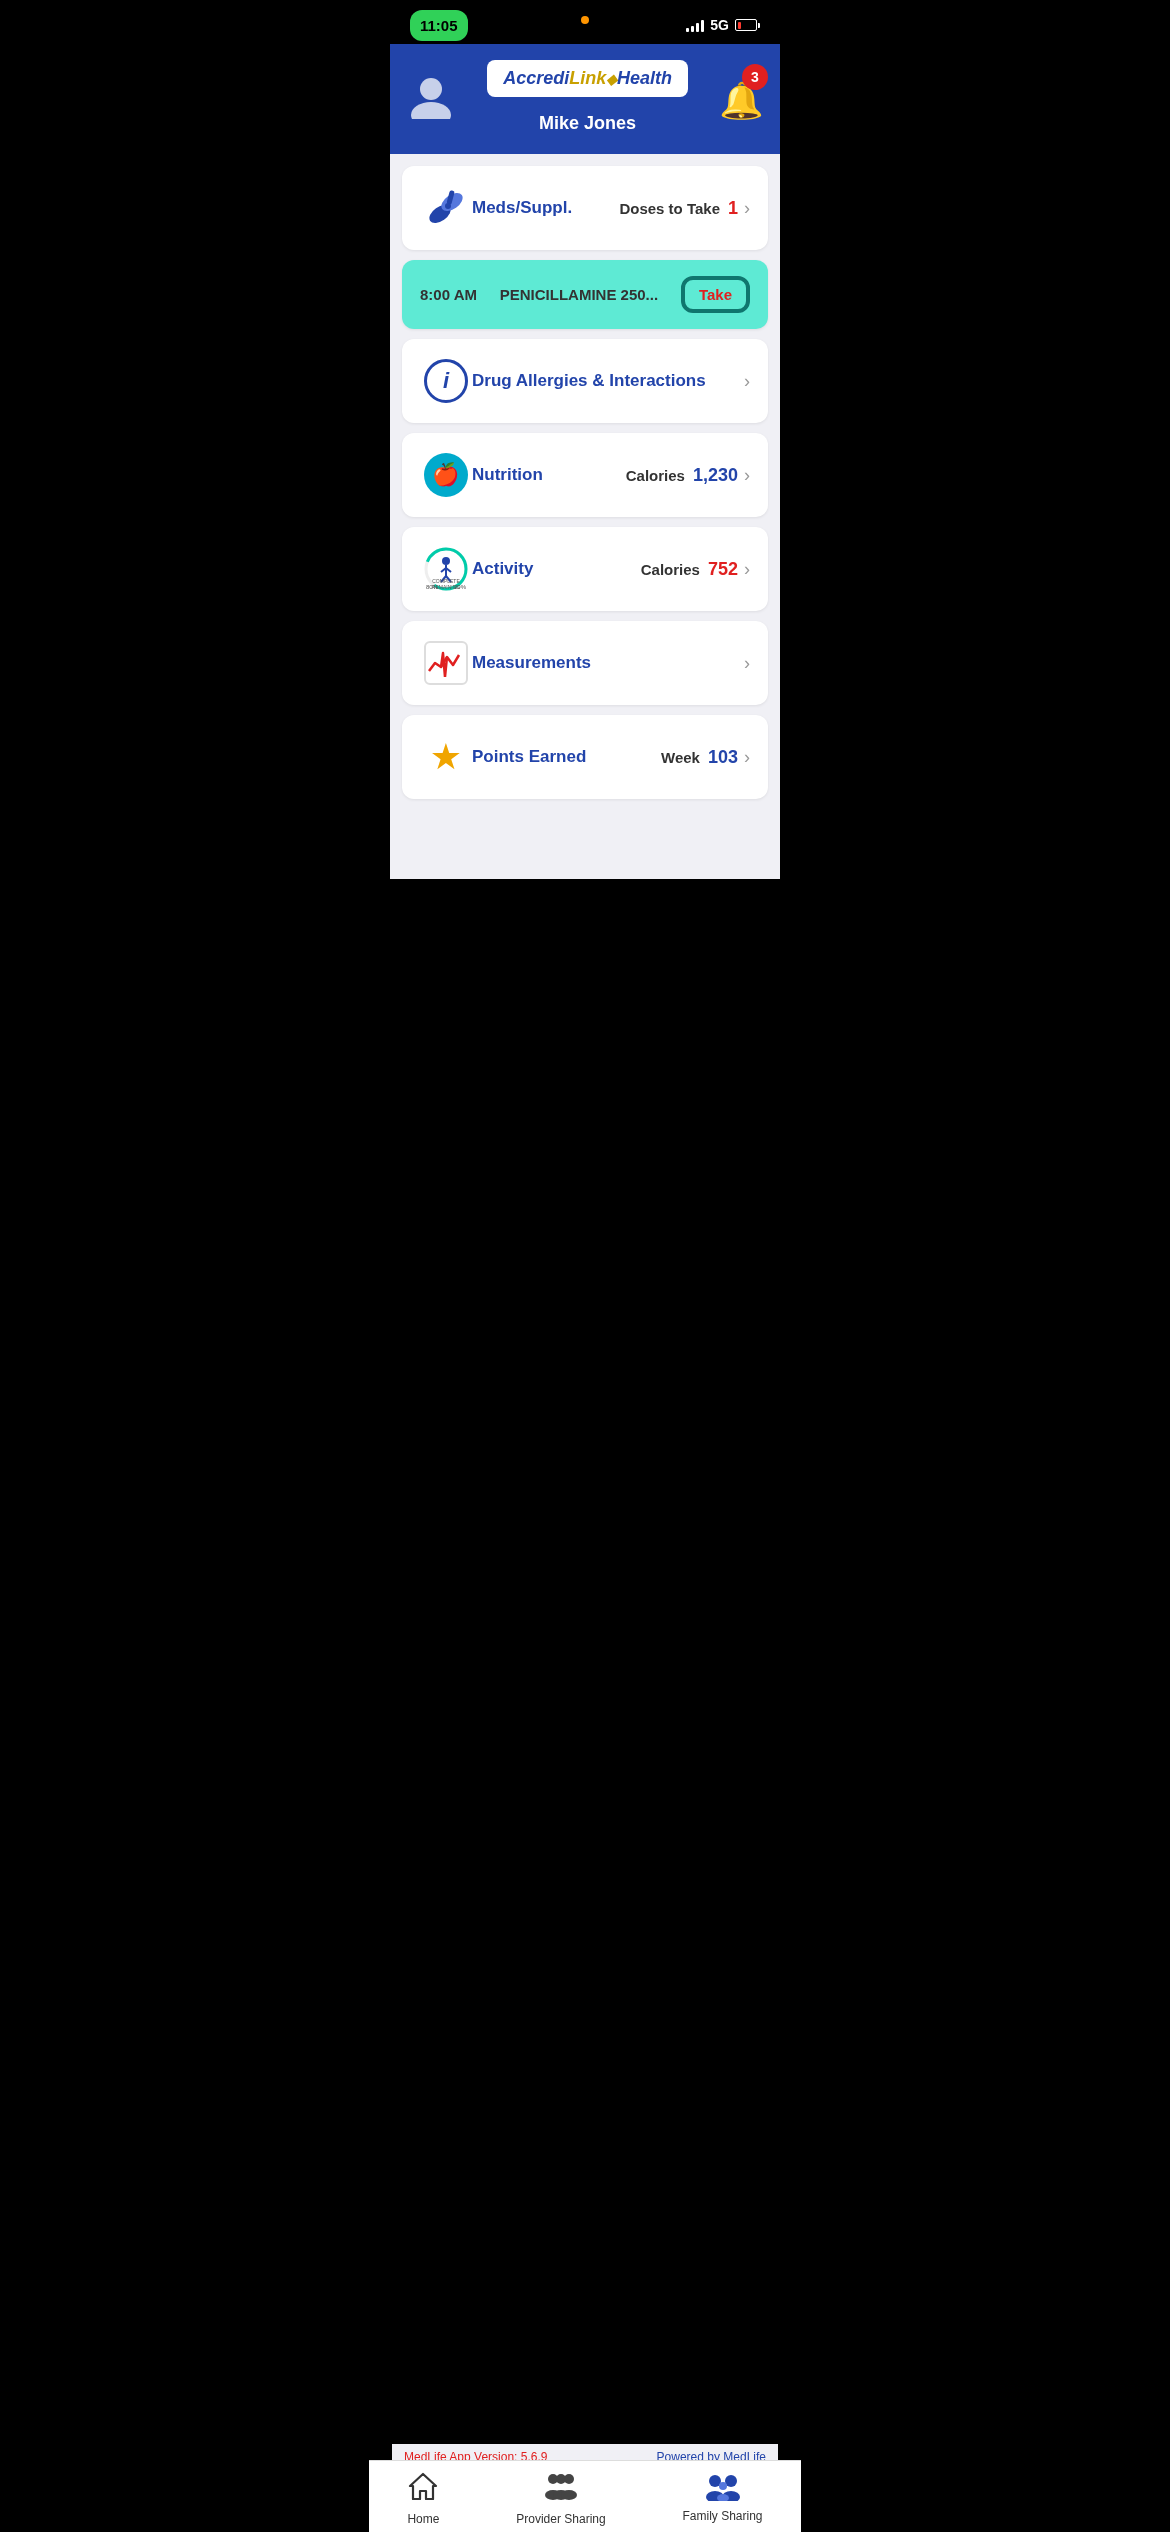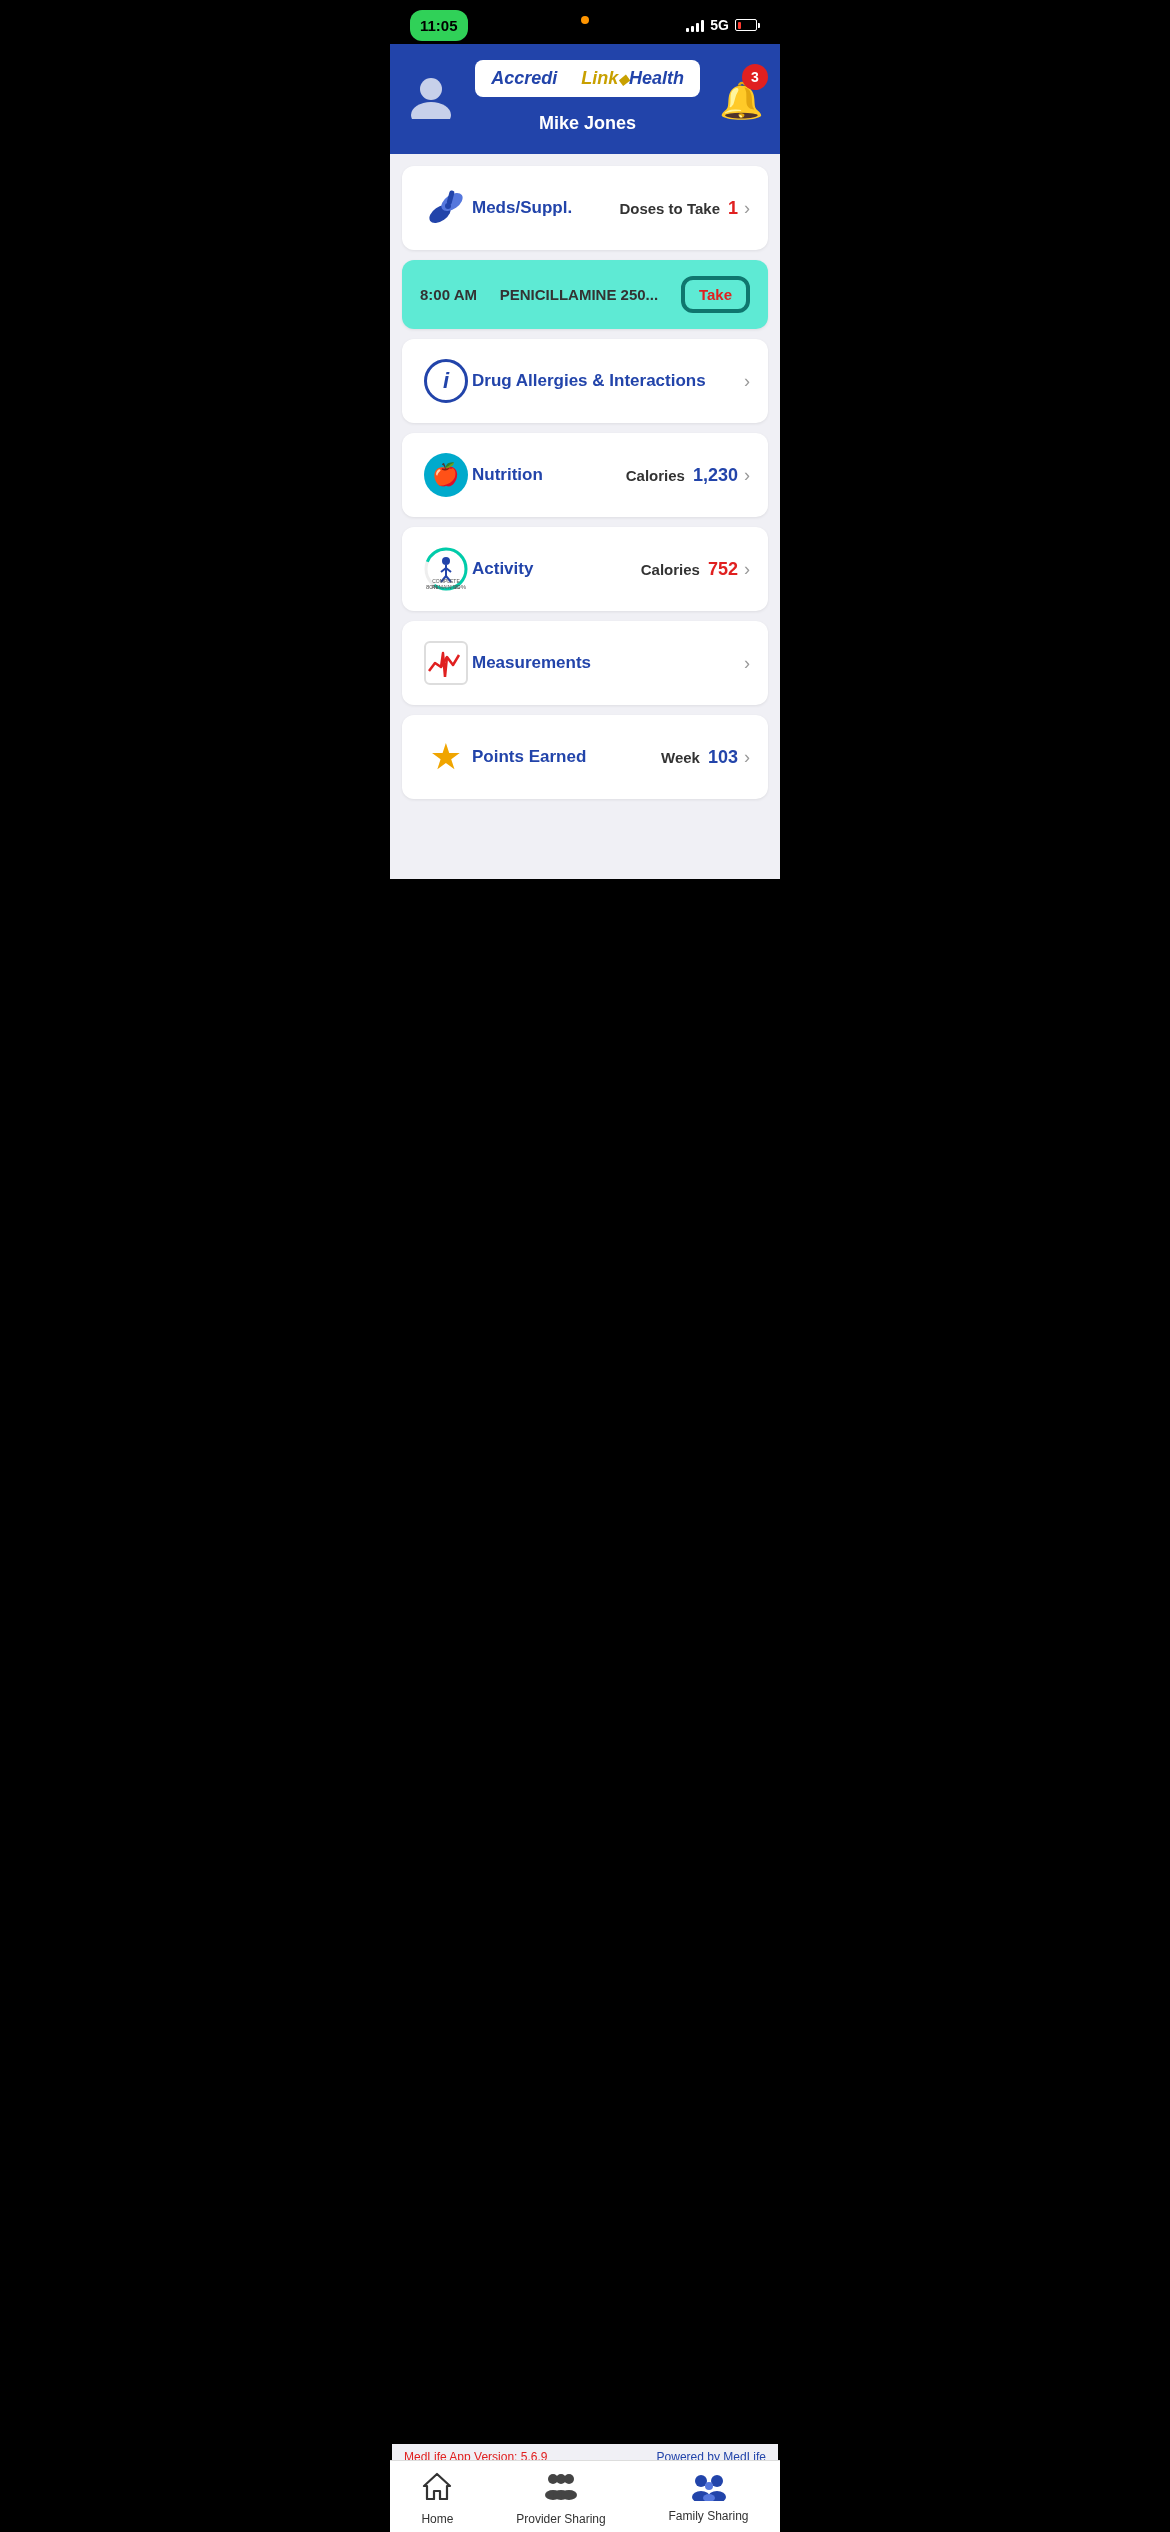--- a/index.html
+++ b/index.html
@@ -289,21 +289,21 @@
       color: #f0a500;
       font-size: 36px;
     }
 
     
     .bottom-nav {
       position: fixed;
       bottom: 0;
       left: 50%;
       transform: translateX(-50%);
-      width: 390px;
+      width: 432px;
       background: #fff;
       border-top: 1px solid #ddd;
       display: flex;
       justify-content: space-around;
       padding: 10px 0 6px;
       z-index: 10;
     }
 
     .nav-item {
       display: flex;
@@ -406,21 +406,21 @@
   <div class="profile-icon">
     <svg width="40" height="44" viewBox="0 0 40 44" fill="none">
       <circle cx="20" cy="14" r="11" fill="rgba(255,255,255,0.75)"></circle>
       <ellipse cx="20" cy="40" rx="20" ry="13" fill="rgba(255,255,255,0.75)"></ellipse>
     </svg>
   </div>
 
   <div style="display:flex;flex-direction:column;align-items:center;gap:8px;">
     <div class="logo-container">
       <div class="logo-text">
-        <span style="color:#2244aa;">Accredi</span><span style="color:#c8a000;padding-left:24px;">Link</span><span style="color:#c8a000;font-size:14px;">◆</span><span style="color:#2244aa;">Health</span>
+        <span style="color:#2244aa;">Accredi</span><span style="color:#c8a000;">Link</span><span style="color:#c8a000;font-size:14px;">◆</span><span style="color:#2244aa;">Health</span>
       </div>
     </div>
     <div class="user-name">Mike Jones</div>
   </div>
 
   <div class="notification-area">
     <div class="notification-badge">3</div>
     <div class="bell-icon">🔔</div>
   </div>
 </div>

